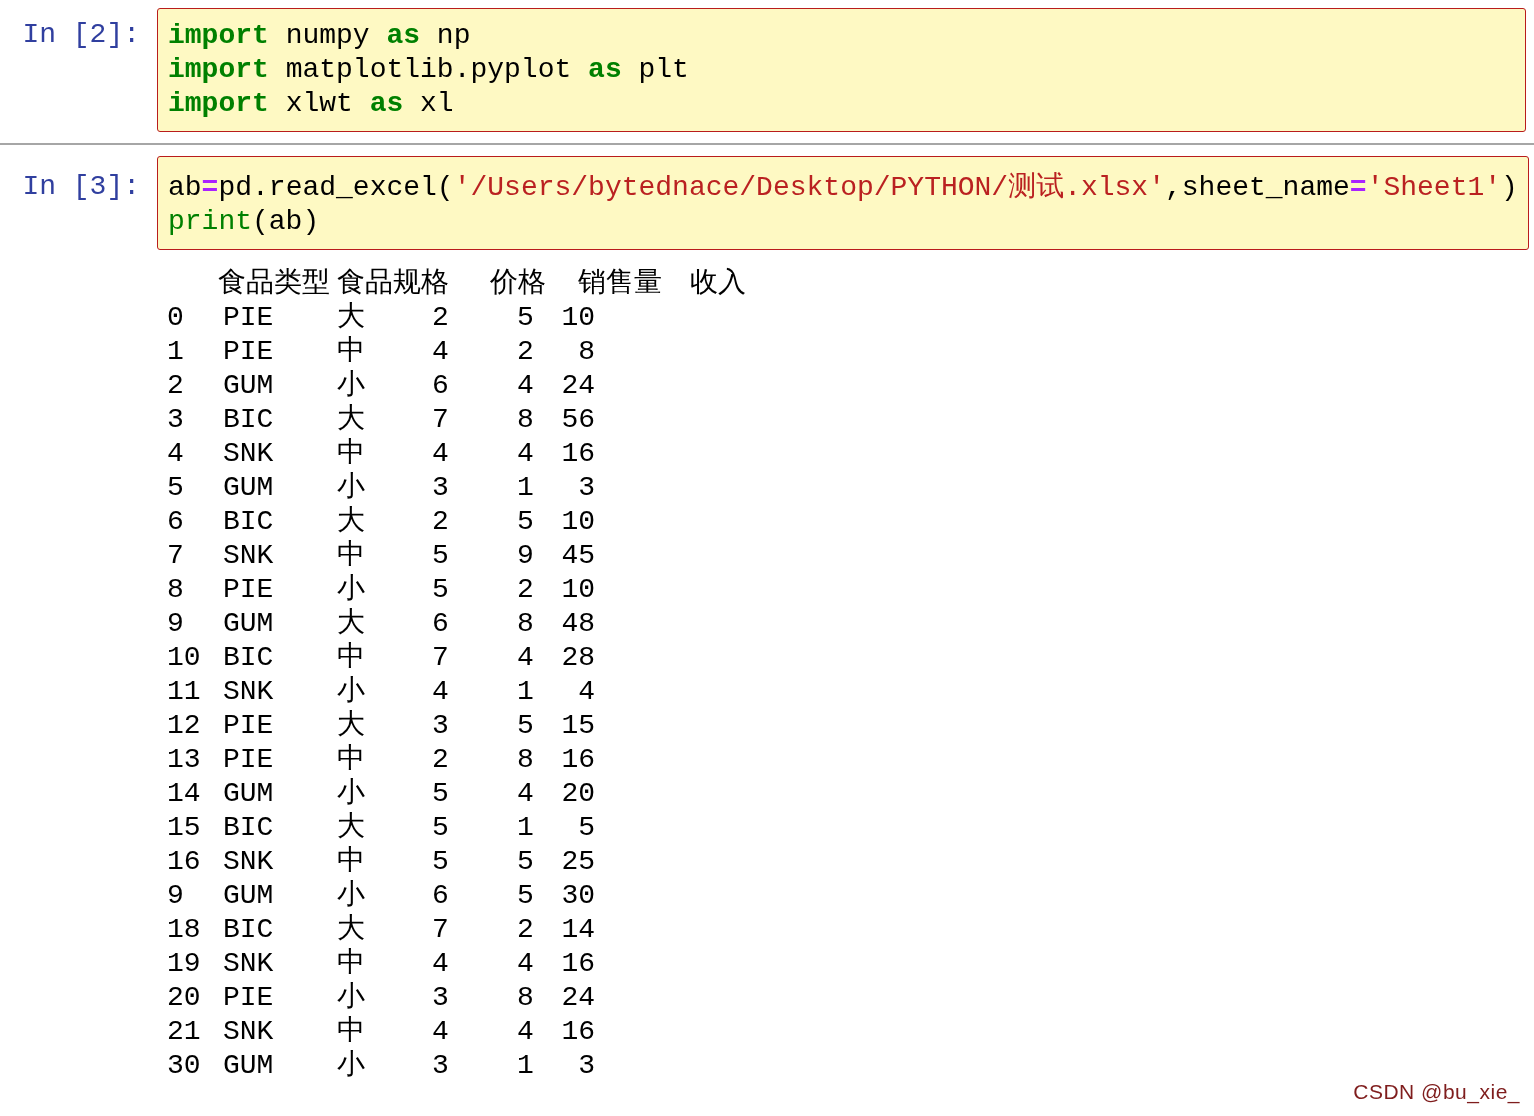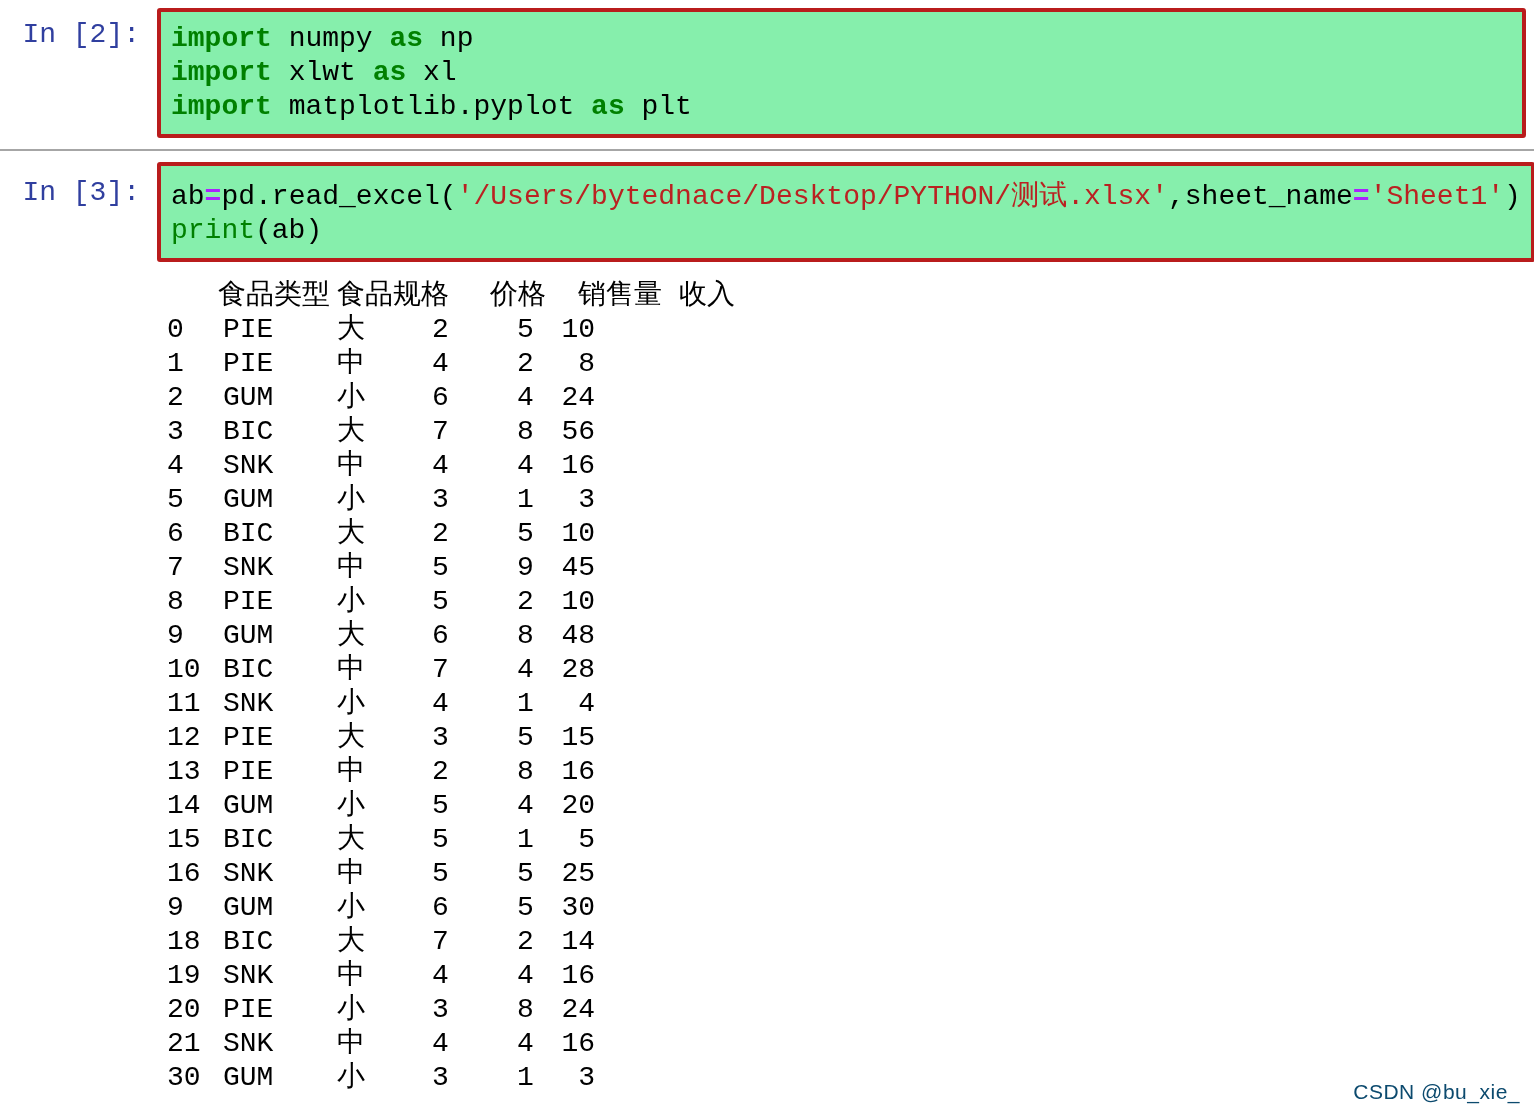--- a/index.html
+++ b/index.html
@@ -26,22 +26,22 @@
     line-height: 34px;
     white-space: pre;
     user-select: none;
   }
   .pad10 { padding-top: 10px; }
   .pad14 { padding-top: 14px; }
 
   .codebox {
     flex: 1 1 auto;
     margin-right: 8px;
-    background: #86efac;
-    border: 4px solid #b91c1c;
+    background: #fef9c3;
+    border: 1px solid #b91c1c;
     border-radius: 3px;
     font-size: 28px;
     line-height: 34px;
   }
   .codebox.p10 { padding: 10px 10px; }
   .codebox.p14 { padding: 14px 10px 10px 10px; }
 
   .code-line { white-space: pre; height: 34px; }
 
   .tok-kw { color: #008000; font-weight: bold; }
@@ -65,51 +65,51 @@
     color: #000;
   }
   .out-line { position: relative; height: 34px; white-space: pre; }
   .out-line span { position: absolute; top: 0; white-space: pre; }
 
   
   .out-header span:nth-child(1) { left: 51px; }
   .out-header span:nth-child(2) { left: 170px; }
   .out-header span:nth-child(3) { left: 323px; }
   .out-header span:nth-child(4) { left: 411px; }
-  .out-header span:nth-child(5) { left: 512px; }
+  .out-header span:nth-child(5) { left: 523px; }
 
   
   .out-row span:nth-child(1) { left: 0px; }                              
   .out-row span:nth-child(2) { left: 56px; }                             
   .out-row span:nth-child(3) { left: 170px; }                            
   .out-row span:nth-child(4) { left: 265px; }                            
   .out-row span:nth-child(5) { left: 350px; }                            
   .out-row span:nth-child(6) { left: 356px; width: 72px; text-align: right; } 
 
   .watermark {
     position: absolute;
     right: 14px;
     top: 1080px;
     font-family: "Liberation Sans", "DejaVu Sans", sans-serif;
     font-size: 21px;
-    color: #0c4a6e;
+    color: #7f1d1d;
     letter-spacing: 0.5px;
   }
 </style>
 </head>
 <body>
 
 <div class="notebook">
 
   <div class="cell cell-1">
     <div class="prompt pad10">In [2]:</div>
     <div class="codebox p10">
         <div class="code-line"><span class="tok-kw">import</span><span class="tok-pl"> numpy </span><span class="tok-kw">as</span><span class="tok-pl"> np</span></div>
+        <div class="code-line"><span class="tok-kw">import</span><span class="tok-pl"> matplotlib.pyplot </span><span class="tok-kw">as</span><span class="tok-pl"> plt</span></div>
         <div class="code-line"><span class="tok-kw">import</span><span class="tok-pl"> xlwt </span><span class="tok-kw">as</span><span class="tok-pl"> xl</span></div>
-        <div class="code-line"><span class="tok-kw">import</span><span class="tok-pl"> matplotlib.pyplot </span><span class="tok-kw">as</span><span class="tok-pl"> plt</span></div>
       </div>
   </div>
 
   <div class="divider"></div>
 
   <div class="cell cell-2">
     <div class="prompt pad14">In [3]:</div>
     <div class="codebox p14">
         <div class="code-line"><span class="tok-pl">ab</span><span class="tok-op">=</span><span class="tok-pl">pd.read_excel(</span><span class="tok-str">'/Users/bytednace/Desktop/PYTHON/测试.xlsx'</span><span class="tok-pl">,sheet_name</span><span class="tok-op">=</span><span class="tok-str">'Sheet1'</span><span class="tok-pl">)</span></div>
         <div class="code-line"><span class="tok-bi">print</span><span class="tok-pl">(ab)</span></div>

